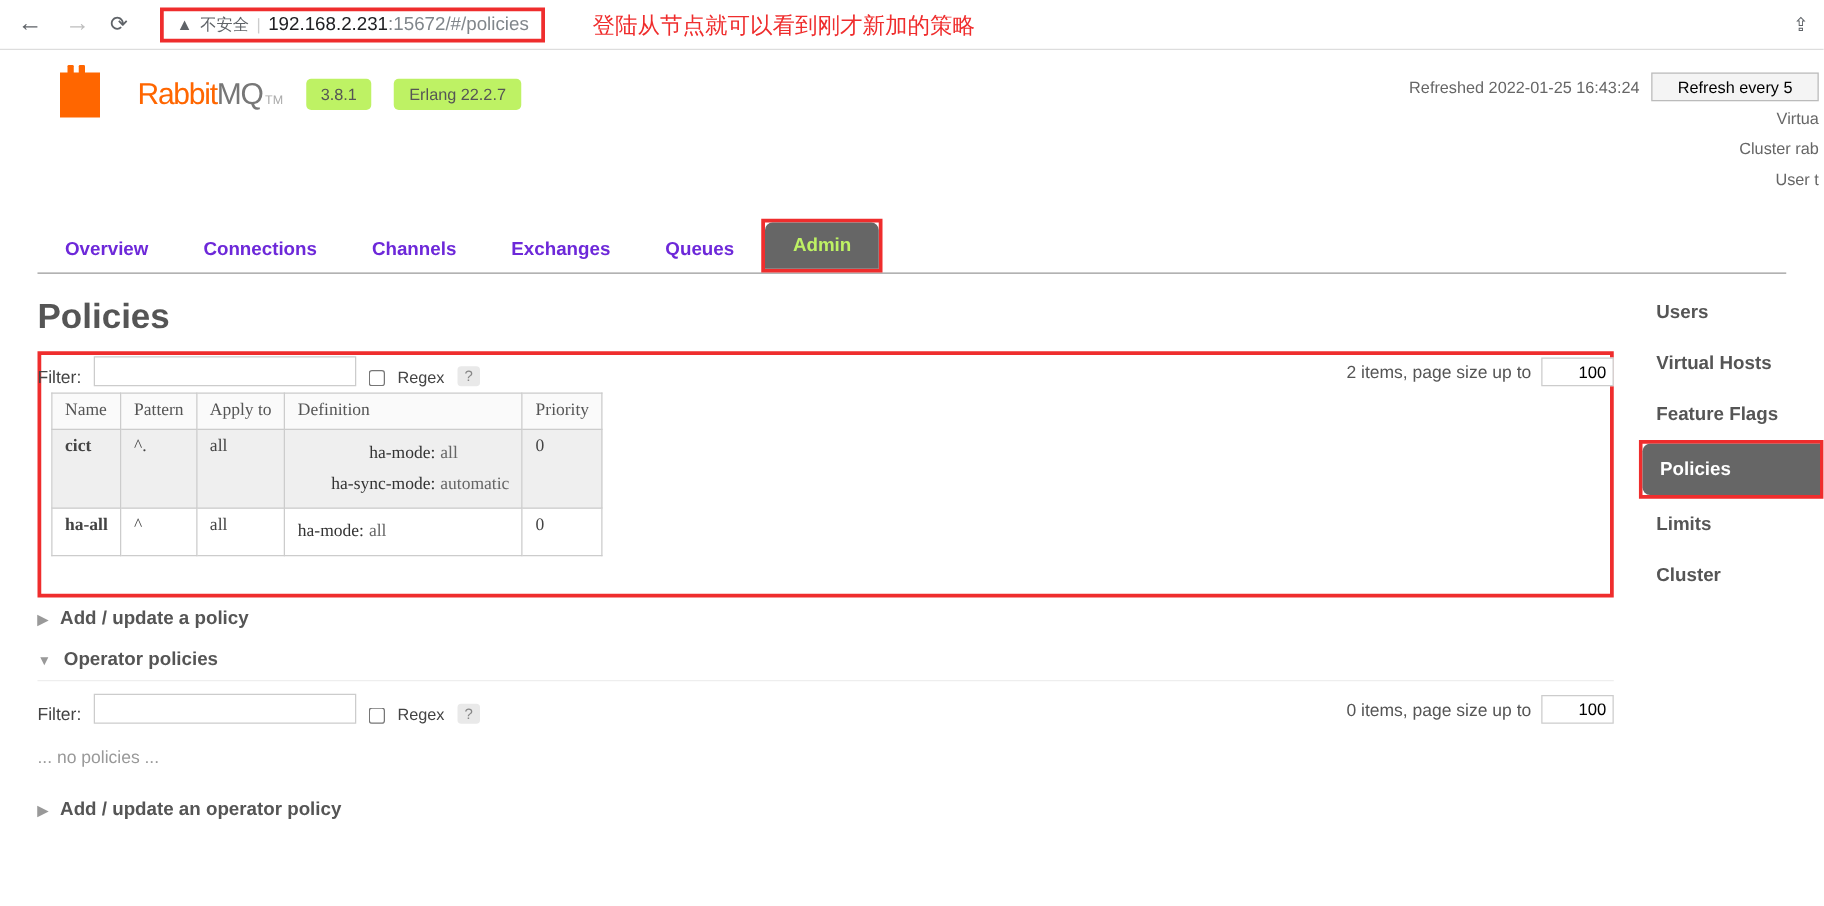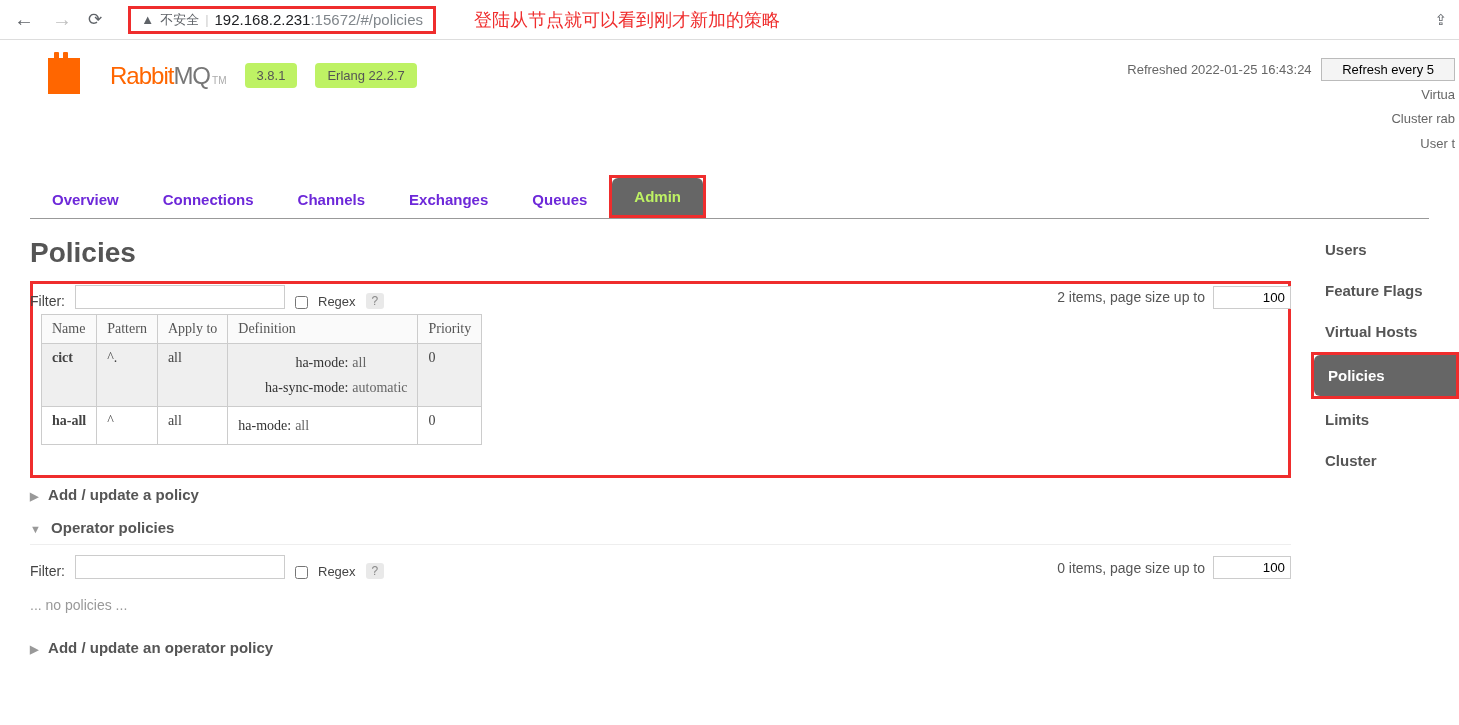--- a/index.html
+++ b/index.html
@@ -36,21 +36,21 @@
   .content { flex: 1; padding-right: 20px; }
   .sidebar { width: 148px; overflow:hidden; }
   h1.page-title { font-size: 28px; font-weight: bold; color: #555; margin: 8px 0 6px 0; }
   .section-head { font-size: 15px; font-weight: bold; color: #555; padding: 8px 0; border-bottom:1px solid #eee; cursor:pointer;}
   .section-head .tri { color:#999; font-size:11px; margin-right:6px; display:inline-block; }
   .filter-row { display:flex; align-items:flex-end; gap:10px; padding:10px 0; }
   .filter-row label { font-size:14px; color:#444; }
   .filter-input { border:1px solid #ccc; padding:4px; width:210px; height:24px; }
   .qmark { background:#e9e9e9; color:#888; padding:1px 6px; border-radius:3px; font-size:12px; }
   .count-row { margin-left:auto; font-size:14px; color:#555; display:flex; align-items:center; gap:8px;}
-  .page-size { border:1px solid #ccc; width:78px; text-align:right; padding:3px 5px; }
+  .page-size { border:1px solid #ccc; width:58px; text-align:right; padding:3px 5px; }
   .redbox1 { border: 3px solid #ef2d2d; padding: 0 10px 30px 0; margin-top:-38px; }
   .redbox1 .inner { padding: 24px 0 0 8px; font-family: Liberation Serif, serif;}
   table.policy { border-collapse: collapse; margin-top:6px; }
   table.policy th, table.policy td { border:1px solid #ccc; padding:6px 10px; text-align:left; font-size:14px; vertical-align:top;}
   table.policy th { background:#fafafa; font-weight:normal; color:#555;}
   table.policy tr.r1 td { background:#efefef; }
   .def-cell { line-height:1.8; }
   .def-key { text-align:right; display:inline-block; min-width:110px; color:#333;}
   .def-val { color:#666; margin-left:4px;}
   .side-item { display:block; padding:12px 14px; font-size:15px; font-weight:bold; color:#555; cursor:pointer; white-space:nowrap;}
@@ -184,22 +184,22 @@
       <div class="nop">... no policies ...</div>
 
       <div class="section-head" style="border:none">
         <span class="tri">▶</span>
         <span>Add / update an operator policy</span>
       </div>
     </div>
 
     <div class="sidebar">
       <span class="side-item">Users</span>
+      <span class="side-item">Virtual Hosts</span>
       <span class="side-item">Feature Flags</span>
-      <span class="side-item">Virtual Hosts</span>
       <div class="side-red">
         <span class="side-item active">Policies</span>
       </div>
       <span class="side-item">Limits</span>
       <span class="side-item">Cluster</span>
     </div>
   </div>
 </div>
 
 </body></html>

